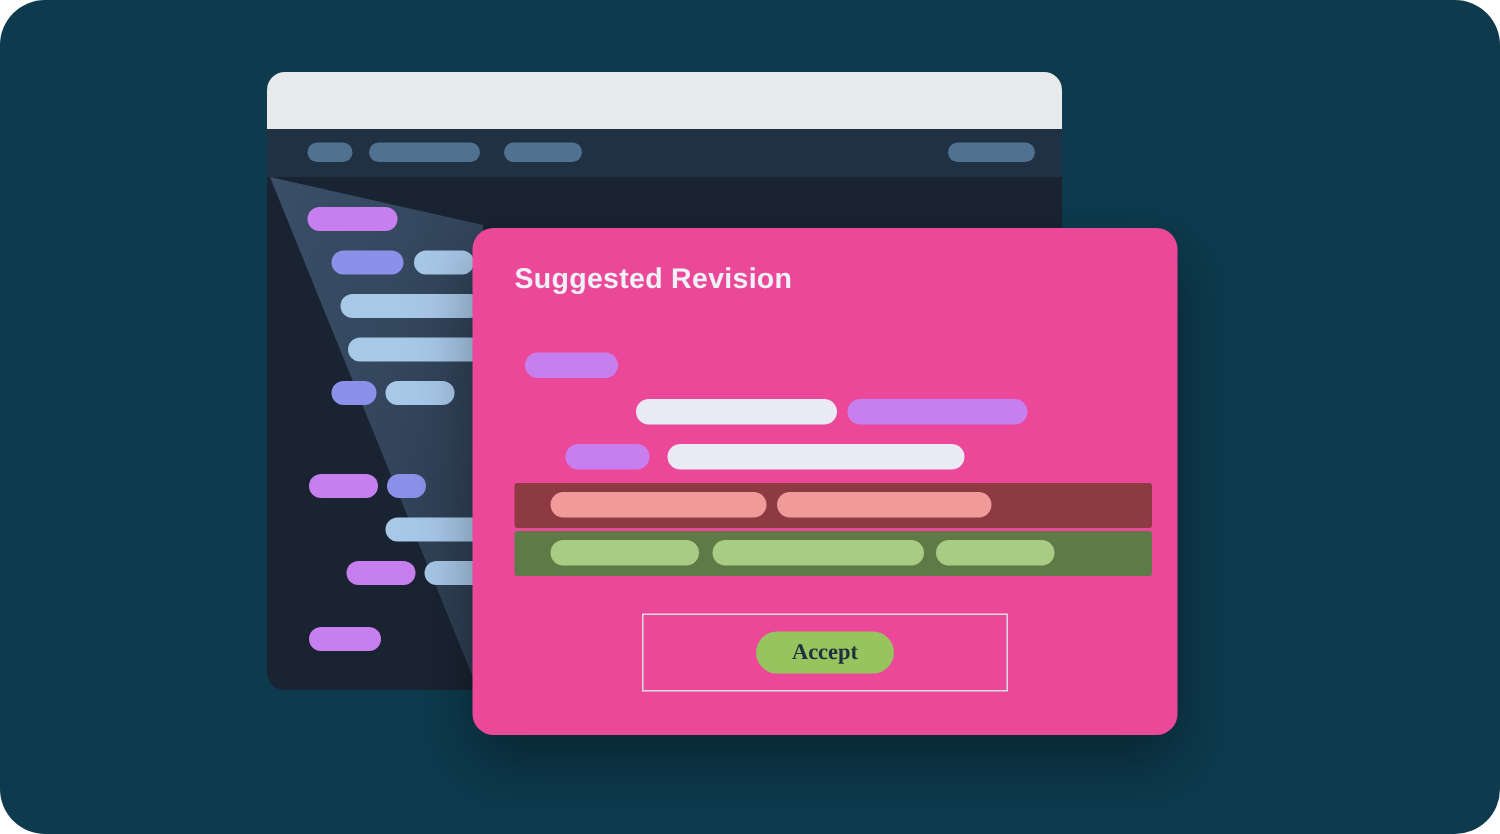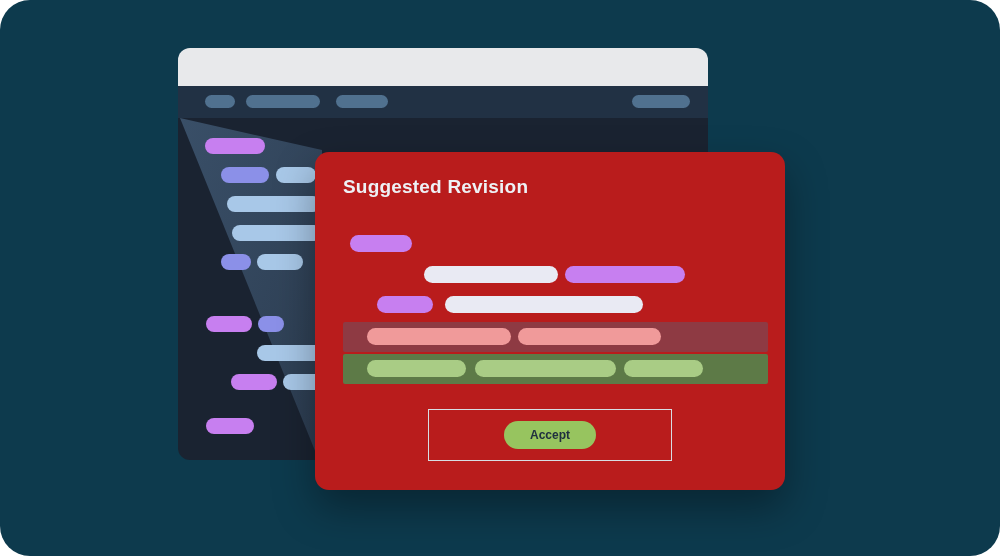--- a/index.html
+++ b/index.html
@@ -26,21 +26,21 @@
           border-radius:14px;box-shadow:0 18px 40px rgba(0,0,0,0.35);}
   .dialog-title{position:absolute;left:28px;top:24px;font-size:19px;font-weight:bold;letter-spacing:0.2px;}
   .band{position:absolute;left:28px;width:425px;height:30px;border-radius:2px;}
   .band.removed{top:170px;}
   .band.added{top:202px;}
 
   .btn-frame{position:absolute;left:113px;top:257px;width:244px;height:52px;
              border:1.5px solid #d7dde3;box-sizing:border-box;
              display:flex;align-items:center;justify-content:center;gap:18px;}
   .btn{width:92px;height:28px;border:none;border-radius:14px;
-       font-weight:bold;font-size:12px;font-family:Liberation Sans, sans-serif;cursor:pointer;
+       font-weight:bold;font-size:15px;font-family:Liberation Serif, serif;cursor:pointer;
        display:flex;align-items:center;justify-content:center;padding:0;}
 </style>
 </head>
 <body>
 
 <div class="stage" style="background: rgb(13, 58, 77);">
 
   <div class="editor">
     <div class="editor-titlebar" style="background: rgb(232, 233, 235);"></div>
     <div class="editor-tabbar" style="background: rgb(33, 49, 68);"></div>
@@ -64,21 +64,21 @@
       <div class="pill" style="left: 221px; top: 254px; width: 30px; height: 16px; border-radius: 8px; background: rgb(139, 144, 232);"></div>
       <div class="pill" style="left: 257px; top: 254px; width: 46px; height: 16px; border-radius: 8px; background: rgb(168, 200, 232);"></div>
       <div class="pill" style="left: 206px; top: 316px; width: 46px; height: 16px; border-radius: 8px; background: rgb(199, 127, 240);"></div>
       <div class="pill" style="left: 258px; top: 316px; width: 26px; height: 16px; border-radius: 8px; background: rgb(139, 144, 232);"></div>
       <div class="pill" style="left: 257px; top: 345px; width: 74px; height: 16px; border-radius: 8px; background: rgb(168, 200, 232);"></div>
       <div class="pill" style="left: 231px; top: 374px; width: 46px; height: 16px; border-radius: 8px; background: rgb(199, 127, 240);"></div>
       <div class="pill" style="left: 283px; top: 374px; width: 50px; height: 16px; border-radius: 8px; background: rgb(168, 200, 232);"></div>
       <div class="pill" style="left: 206px; top: 418px; width: 48px; height: 16px; border-radius: 8px; background: rgb(199, 127, 240);"></div>
     </div>
 
-  <div class="dialog" style="background: #b91c1c;">
+  <div class="dialog" style="background: #ec4899;">
     <div class="dialog-title" style="color: rgb(238, 241, 245);">Suggested Revision</div>
     <div class="band removed" style="background: rgb(142, 58, 67);"></div>
     <div class="band added" style="background: rgb(93, 122, 71);"></div>
     <div class="btn-frame" style="border-color: rgb(215, 221, 227);">
       <button class="btn" style="background: rgb(151, 196, 95); color: rgb(32, 48, 63);">Accept</button>
     </div>
   </div>
 
   <div class="layer">
       <div class="pill" style="left: 350px; top: 235px; width: 62px; height: 17px; border-radius: 8.5px; background: rgb(199, 127, 240);"></div>

